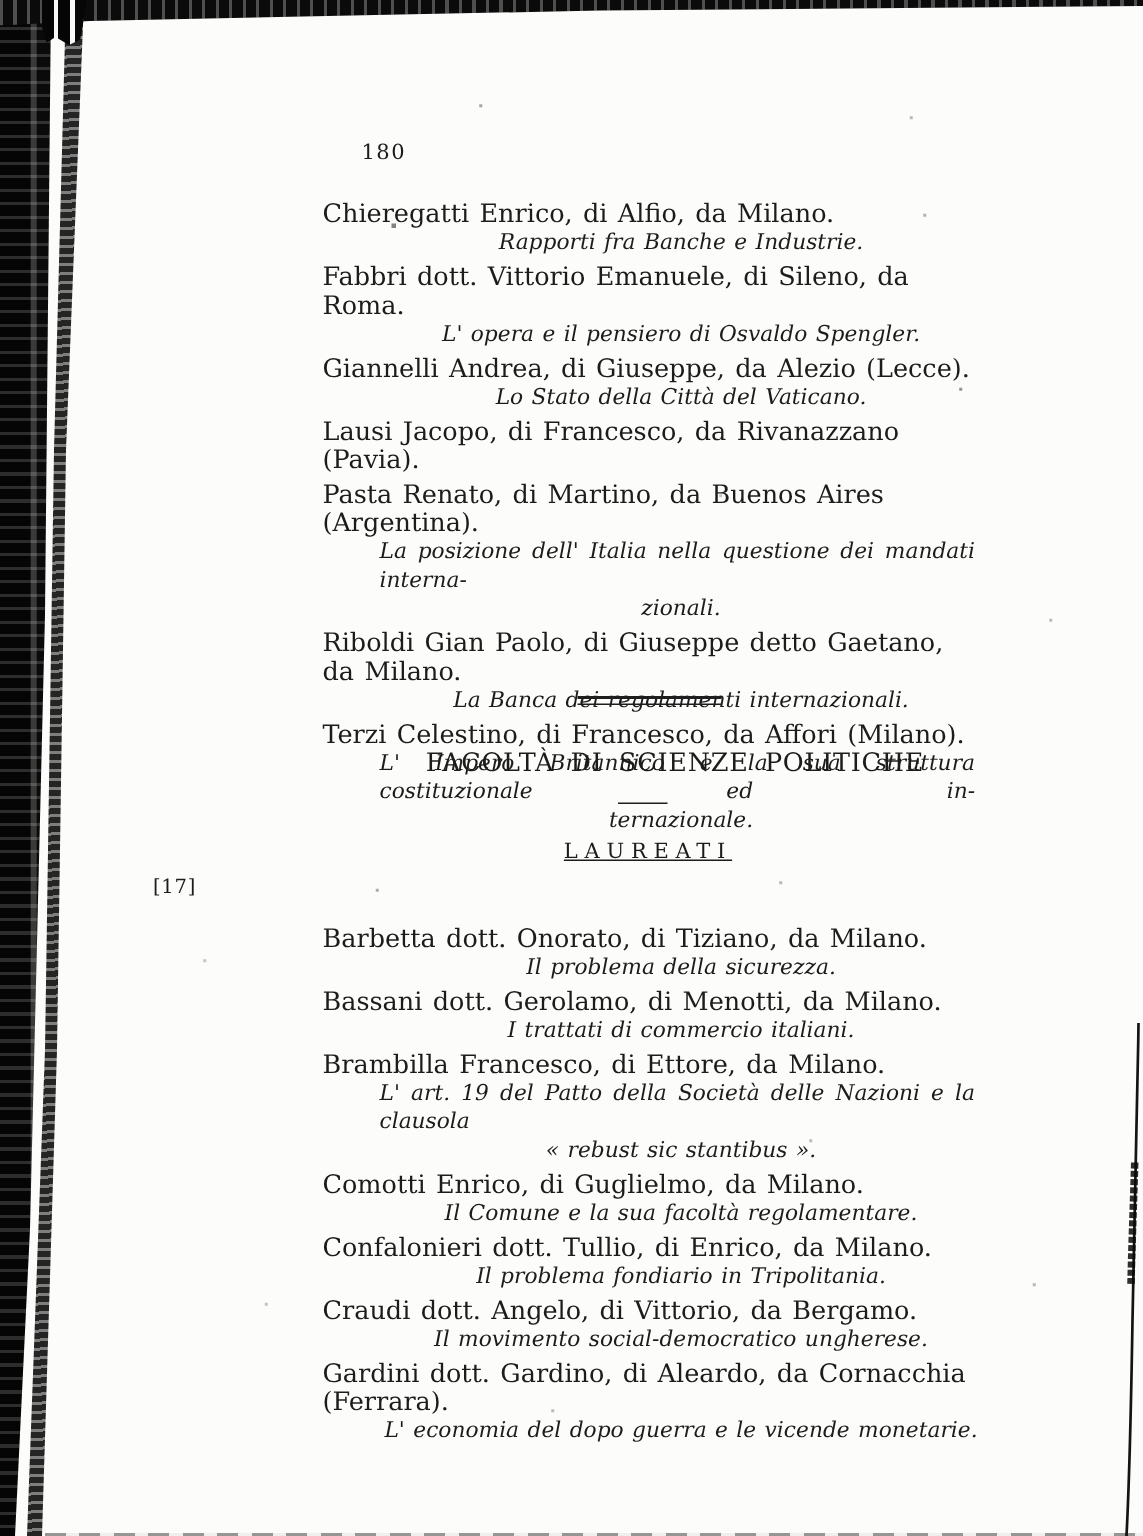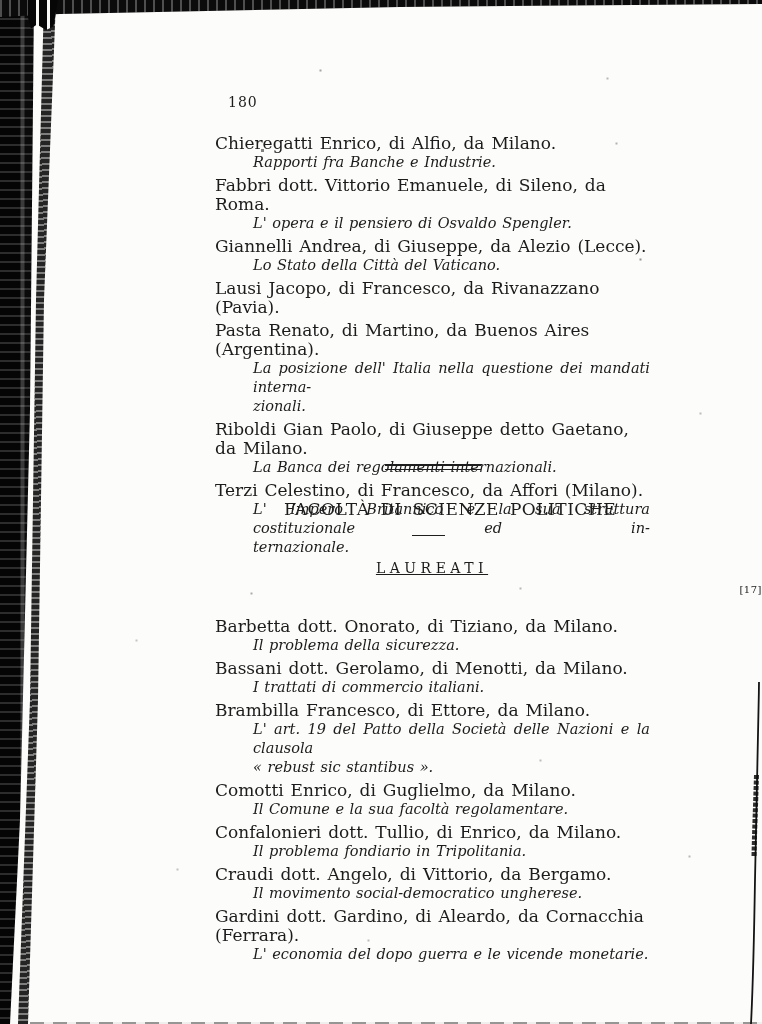--- a/index.html
+++ b/index.html
@@ -49,45 +49,45 @@
       251px 593px 0 0.5px rgba(50,50,50,.4),
       540px 760px 0 0.5px rgba(70,70,70,.35),
       368px 940px 0 0.5px rgba(70,70,70,.35),
       136px 640px 0 0.5px rgba(70,70,70,.3),
       689px 856px 0 0.5px rgba(60,60,60,.35),
       177px 869px 0 0.5px rgba(60,60,60,.3),
       607px 78px 0 0.5px rgba(60,60,60,.35),
       480px 330px 0 0.5px rgba(70,70,70,.3);
   }
   
-  .page-number{position:absolute;left:228px;top:94px;font-size:14px;letter-spacing:1px;z-index:3;}
+  .page-number{position:absolute;left:241px;top:94px;font-size:14px;letter-spacing:1px;z-index:3;}
   .list{position:absolute;left:215px;width:440px;z-index:3;}
   #list-top{top:134px;}
   #list-bottom{top:617px;}
   .entry{margin-bottom:4px;}
   .entry-name{font-size:17px;line-height:19px;word-spacing:1.5px;}
-  .thesis-line{font-style:italic;font-size:14.5px;line-height:19px;margin-left:38px;word-spacing:1px;}
+  .thesis-line{font-style:italic;font-size:14.5px;line-height:19px;margin-left:38px;word-spacing:1px;text-align:center;}
   .thesis-line.justified{width:397px;text-align:justify;text-align-last:justify;}
   .thesis-line.cont{margin-left:38px;}
   .divider-double{
     position:absolute;left:385px;top:464px;width:96px;height:3px;z-index:3;
     border-top:2px solid #1e1e1e;border-bottom:1.5px solid #1e1e1e;
   }
   .faculty-heading{
     position:absolute;left:120px;top:499px;width:660px;text-align:center;z-index:3;
     font-size:17px;letter-spacing:0.5px;word-spacing:5px;
   }
   .rule-short{position:absolute;left:412px;top:535px;width:33px;border-top:1.5px solid #1e1e1e;z-index:3;}
   .subheading{
     position:absolute;left:102px;top:560px;width:660px;text-align:center;z-index:3;
     font-size:14px;letter-spacing:4.5px;text-decoration:underline;
   }
   .count{
-    position:absolute;left:102px;top:584px;width:660px;text-align:right;z-index:3;
-    font-size:10px;letter-spacing:0.5px;
+    position:absolute;left:102px;top:584px;width:660px;text-align:left;z-index:3;
+    font-size:13px;letter-spacing:0.5px;
   }
 </style>
 </head>
 <body>
 
 <div class="top-band"></div>
 <div class="left-band"></div>
 <div class="left-streak"></div>
 <div class="topleft-mark"></div>
 <svg class="right-line-svg" width="18" height="344">

